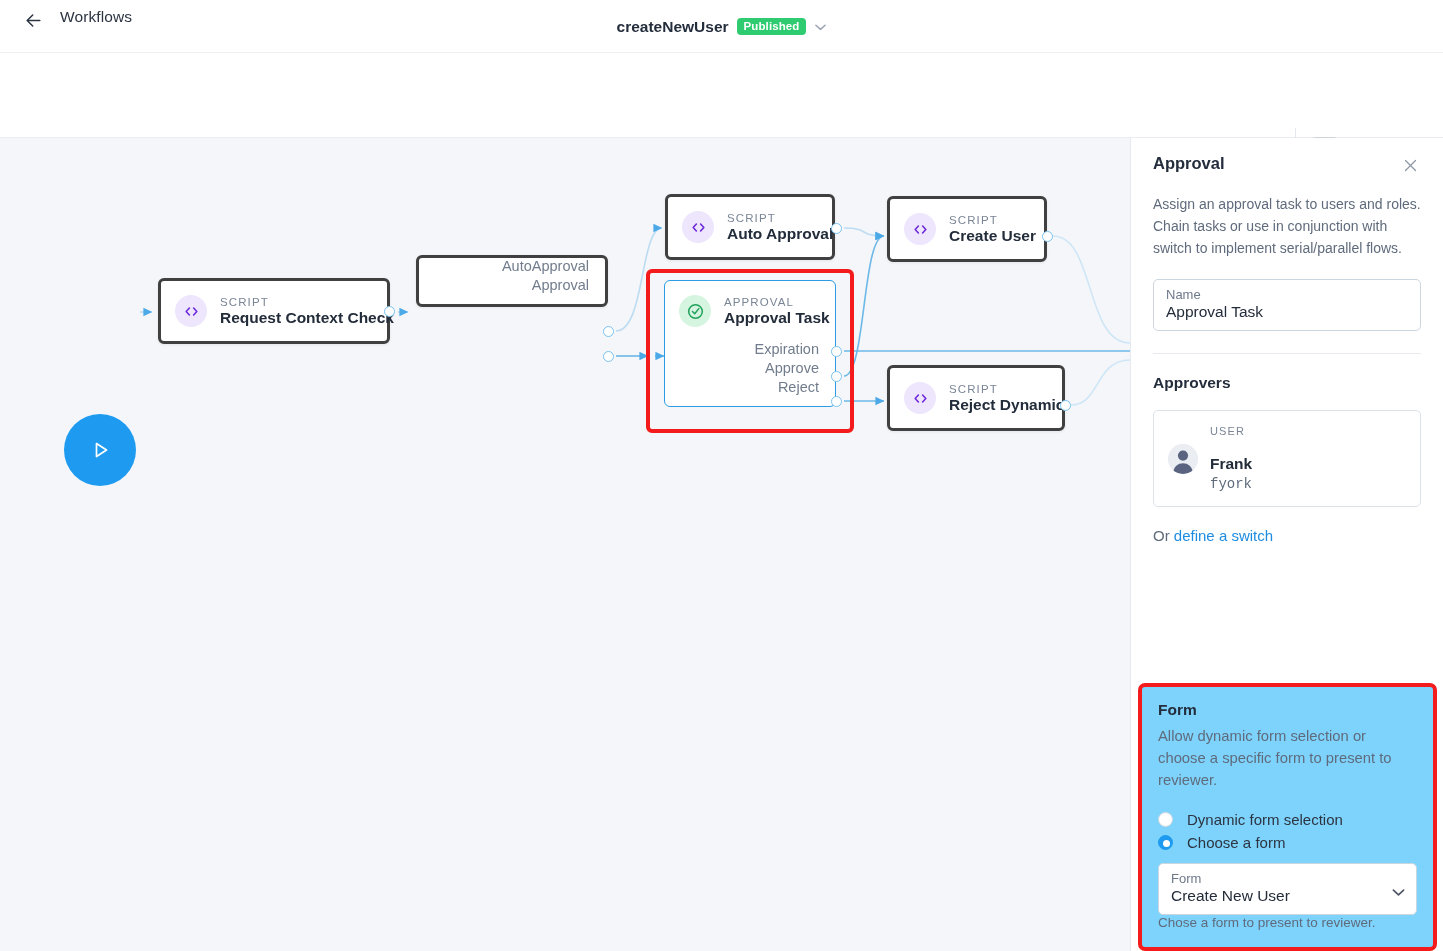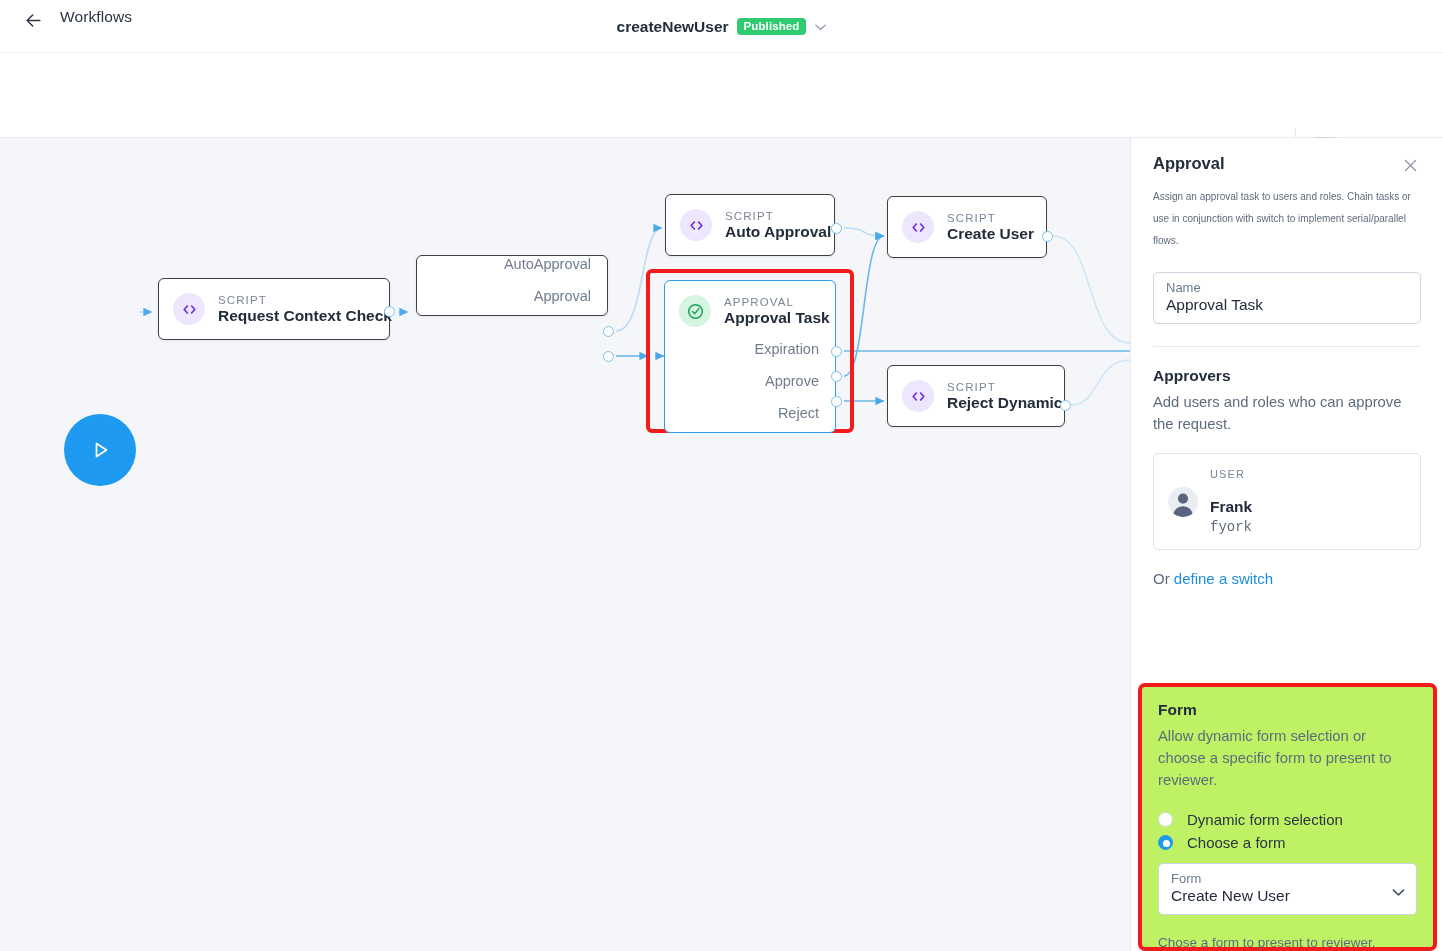--- a/index.html
+++ b/index.html
@@ -82,40 +82,40 @@
   
   .canvas {
     position: absolute; left: 0; top: 138px; width: 1130px; height: 813px;
     background: #f4f6f9; overflow: hidden;
   }
   .edges { position: absolute; left: 0; top: 0; width: 1130px; height: 813px; }
 
   
   .node {
     position: absolute; background: #fff; border-radius: 6px;
-    border: 1px solid #404040;
+    border: 3px solid #404040;
     box-shadow: 0 1px 3px rgba(36,45,60,.08);
     display: flex; flex-direction: column;
     cursor: pointer;
   }
   .node-row { display: flex; align-items: center; padding: 14px 16px 14px 14px; gap: 13px; }
   .node-ico {
     width: 32px; height: 32px; border-radius: 50%; flex: none;
     display: flex; align-items: center; justify-content: center;
   }
   .ico-script { background: #ede6fd; }
   .ico-ifelse { background: #e1f1fd; }
   .ico-approval { background: #d6f5e0; }
   .node-texts { display: flex; flex-direction: column; gap: 1px; }
   .node-kind {
     font-size: 11.5px; color: #7a8596; letter-spacing: 1.1px; text-transform: uppercase;
   }
   .node-name { font-size: 15.5px; font-weight: 700; color: #232c3a; white-space: nowrap; }
 
-  .ports { display: flex; flex-direction: column; padding: 0 16px 11px 16px; align-items: flex-end; gap: 16px; }
+  .ports { display: flex; flex-direction: column; padding: 0 16px 11px 16px; align-items: flex-end; gap: 3px; }
   .port { font-size: 14.5px; color: #717c8c; white-space: nowrap; }
 
   
   .pdot {
     position: absolute; width: 11px; height: 11px; border-radius: 50%;
     background: #fff; border: 1.6px solid #79c2ef; cursor: pointer;
   }
 
   .start-node {
     position: absolute; left: 64px; top: 276px; width: 72px; height: 72px;
@@ -133,21 +133,21 @@
   
   .panel {
     position: absolute; left: 1130px; top: 138px; width: 313px; height: 813px;
     background: #fff; border-left: 1px solid #e6eaee;
     padding: 0 22px; overflow: hidden;
   }
   .panel-head { display: flex; align-items: flex-start; justify-content: space-between; padding-top: 16px; }
   .panel-title { font-size: 16.5px; font-weight: 700; color: #242d3c; }
   .close-x { width: 22px; height: 22px; color: #8d97a5; font-size: 20px; line-height: 18px;
              display: flex; align-items: center; justify-content: center; cursor: pointer; font-weight: 300; }
-  .panel-desc { font-size: 10px; line-height: 22px; color: #5f6b7c; margin-top: 10px; }
+  .panel-desc { font-size: 14px; line-height: 22px; color: #5f6b7c; margin-top: 17px; }
 
   .field {
     margin-top: 20px; border: 1px solid #ccd6e0; border-radius: 5px;
     padding: 7px 12px 9px; position: relative; cursor: text; background: #fff;
   }
   .field-label { font-size: 13px; color: #6d798a; }
   .field-value { font-size: 15.5px; color: #232c3a; margin-top: 1px; }
 
   .hr { height: 1px; background: #e7ebef; margin: 22px 0 0; }
 
@@ -164,40 +164,40 @@
   }
   .ap-kind { font-size: 11px; color: #7a8596; letter-spacing: 1.1px; }
   .ap-name { font-size: 15.5px; font-weight: 700; color: #232c3a; margin-top: 17px; }
   .ap-user { font-size: 14px; color: #5f6b7c; font-family: "Liberation Mono", monospace; margin-top: 2px; }
 
   .or-line { margin-top: 20px; font-size: 15px; color: #5f6b7c; }
   .or-line a { color: #1e8ce0; text-decoration: none; cursor: pointer; }
 
   .form-sec {
     position: absolute; left: 7px; top: 545px; width: 299px; height: 268px;
-    border: 4px solid #f31b1b; border-radius: 7px; background: #bef264;
+    border: 4px solid #f31b1b; border-radius: 7px; background: #7dd3fc;
     padding: 14px 16px 0;
   }
   .radio-row { display: flex; align-items: center; gap: 14px; margin-top: 6px; cursor: pointer; }
   .radio {
     width: 15px; height: 15px; border-radius: 50%; border: 1.5px solid #cfd6de;
     background: #fff; flex: none; position: relative;
   }
   .radio.on { border-color: #1e9bf0; background: #1e9bf0; }
   .radio.on::after {
     content: ""; position: absolute; left: 4px; top: 4px; width: 7px; height: 7px;
     border-radius: 50%; background: #fff;
   }
   .radio-label { font-size: 15px; color: #2c3442; }
   .select-field {
     margin-top: 12px; border: 1px solid #ccd6e0; border-radius: 5px;
     padding: 7px 12px 9px; position: relative; cursor: pointer; background: #fff;
   }
   .chev { position: absolute; right: 11px; top: 19px; color: #4c5565; }
-  .help-text { font-size: 13.5px; color: #5f6b7c; margin-top: 20px; }
+  .help-text { font-size: 13.5px; color: #5f6b7c; margin-top: 0; }
 </style>
 </head>
 <body>
 
 <div class="app">
 
   <div class="topbar">
     <div class="back-btn">
       <svg width="19" height="19" viewBox="0 0 24 24" fill="none" stroke="#2c3442" stroke-width="1.9" stroke-linecap="round" stroke-linejoin="round">
         <line x1="20" y1="12" x2="5" y2="12"></line>
@@ -410,21 +410,20 @@
     <div class="panel-desc">Assign an approval task to users and roles. Chain tasks or use in conjunction with switch to implement serial/parallel flows.</div>
 
     <div class="field">
       <div class="field-label">Name</div>
       <div class="field-value">Approval Task</div>
     </div>
 
     <div class="hr"></div>
 
     <div class="section-title">Approvers</div>
-    <div class="section-desc">Add users and roles who can approve the request.</div>
 
     <div class="approver-card">
       <span class="avatar">
         <svg width="30" height="30" viewBox="0 0 30 30">
           <circle cx="15" cy="15" r="15" fill="#eaeef3"></circle>
           <circle cx="15" cy="11.6" r="5.1" fill="#5a6480"></circle>
           <path d="M4.6 30 C5.6 22.4 10 19.2 15 19.2 C20 19.2 24.4 22.4 25.4 30 Z" fill="#5a6480"></path>
         </svg>
       </span>
       <span class="node-texts">

